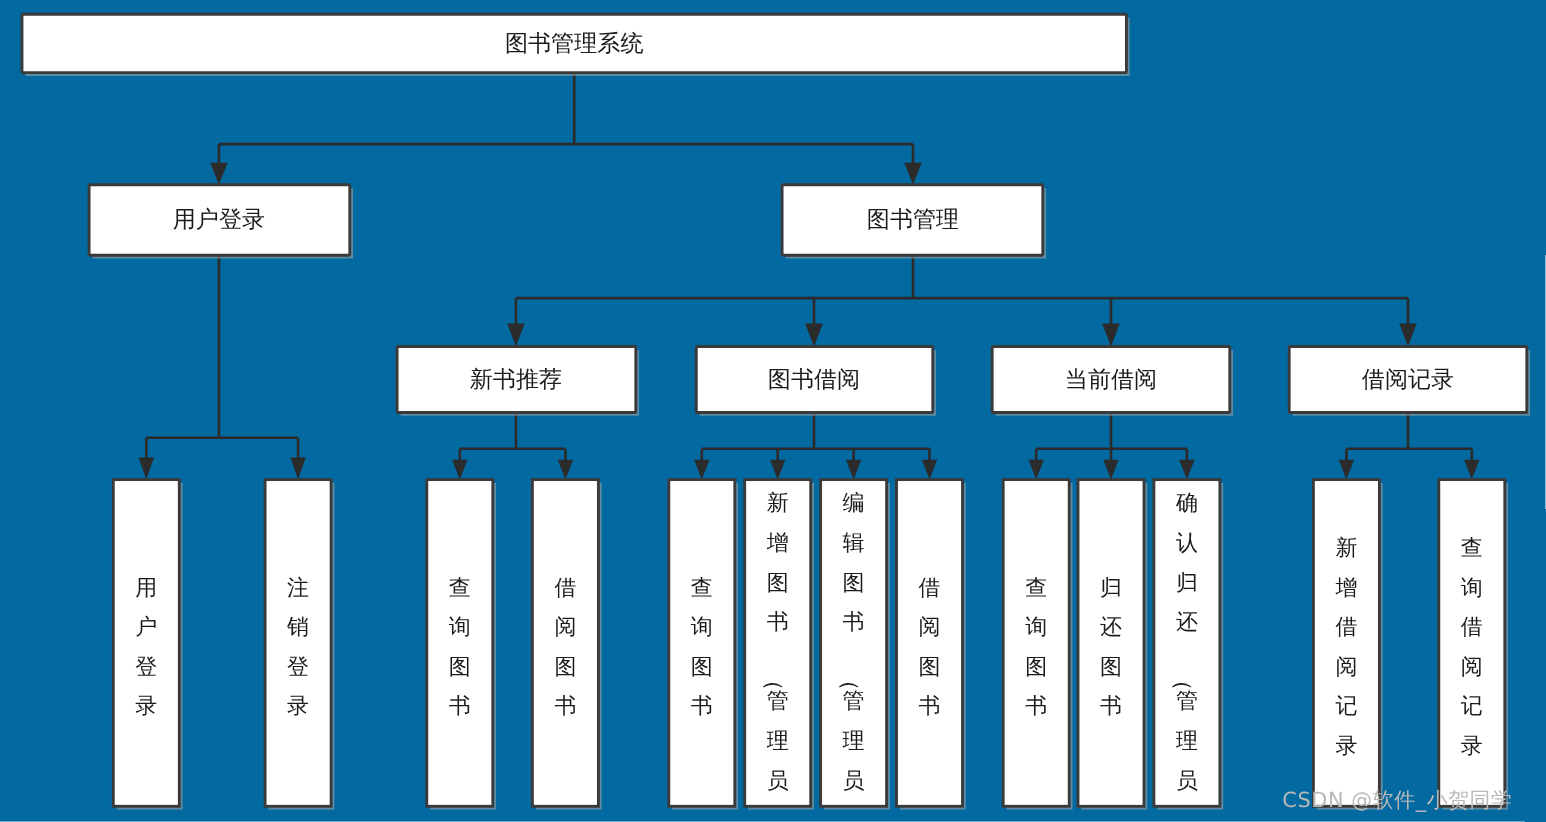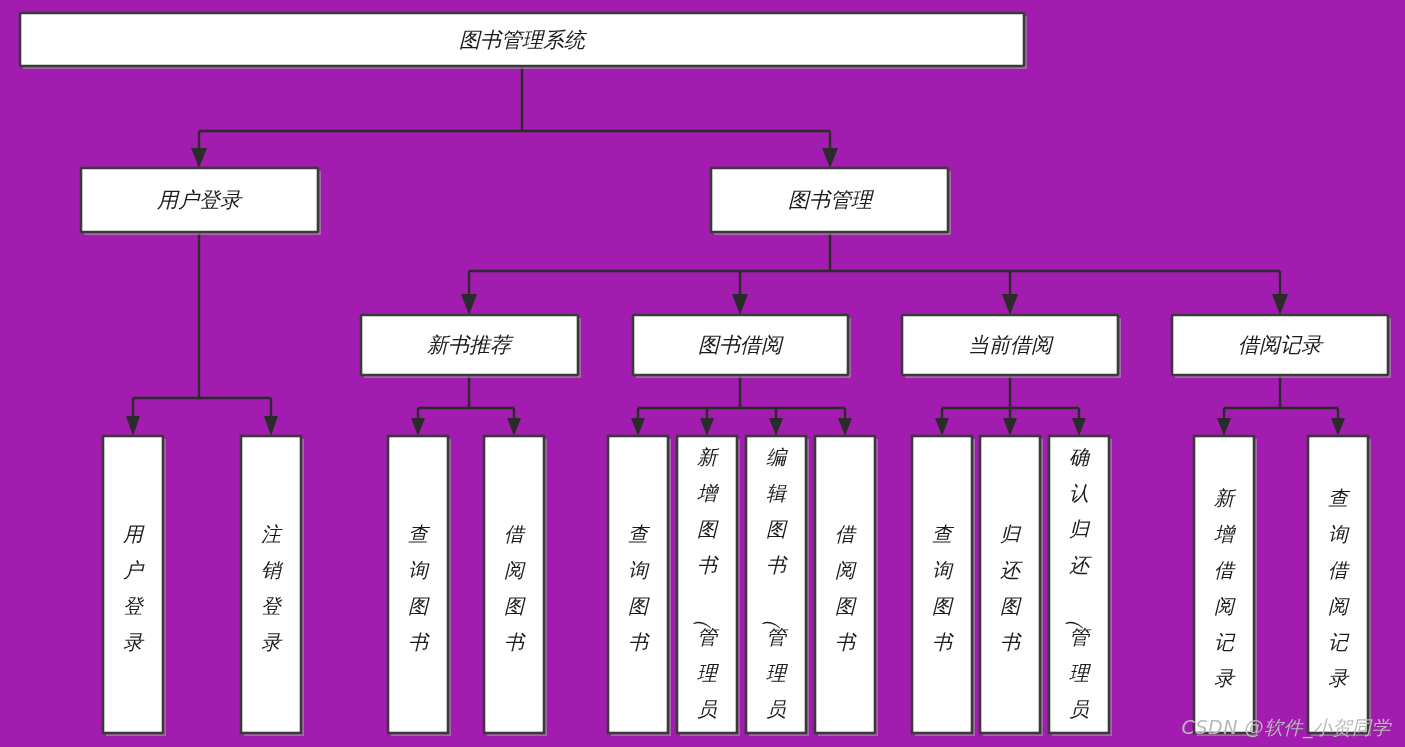--- a/index.html
+++ b/index.html
@@ -8,23 +8,22 @@
     padding: 0;
     background: #ffffff;
   }
   body {
     font-family: "DejaVu Sans", "Liberation Sans", sans-serif;
   }
   #canvas {
     position: relative;
     width: 1405px;
     height: 747px;
-    background: #a21caf;
+    background: #0369a1;
     overflow: hidden;
-    font-style: italic;
   }
   svg#diagram {
     position: absolute;
     left: 0;
     top: 0;
     width: 1405px;
     height: 747px;
     display: block;
   }
   .node-box {
@@ -55,21 +54,21 @@
     dominant-baseline: middle;
   }
   .leaf-label {
     fill: #1b1b1b;
     font-family: "DejaVu Sans", "Liberation Sans", sans-serif;
     font-size: 20px;
     text-anchor: middle;
   }
   .watermark {
     position: absolute;
-    right: 14px;
+    right: 30px;
     bottom: 6px;
     font-family: "DejaVu Sans", "Liberation Sans", sans-serif;
     font-size: 19px;
     color: #b9b9b9;
     letter-spacing: 0.5px;
     white-space: nowrap;
     user-select: none;
     margin-left: 44px;
   }
 </style>

